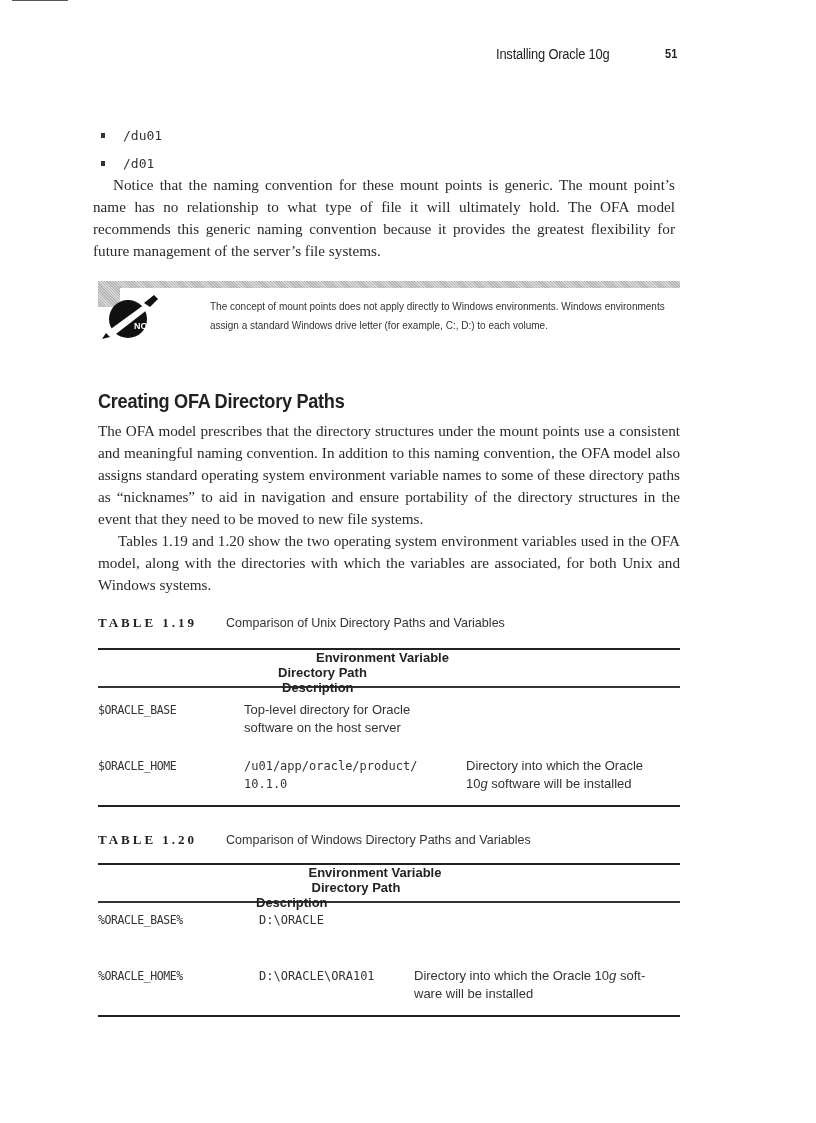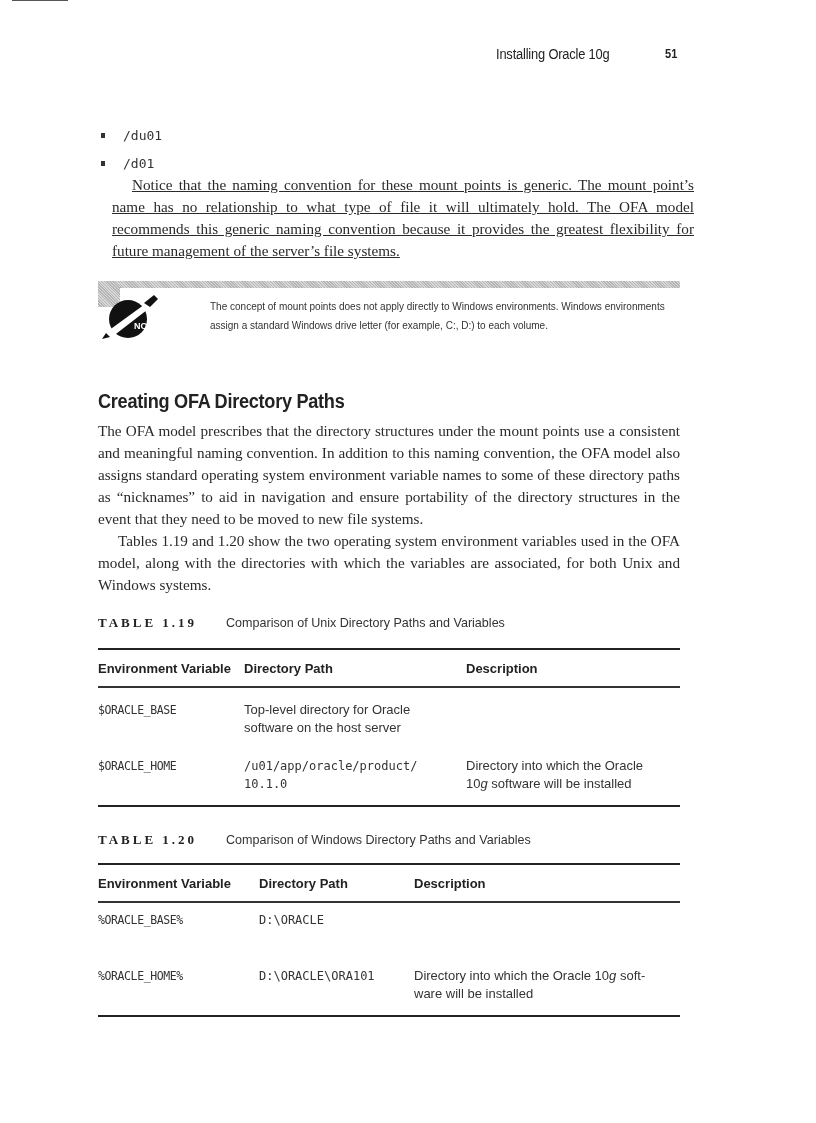--- a/index.html
+++ b/index.html
@@ -9,41 +9,41 @@
   .running-head { position: absolute; top: 46px; left: 496px; font-family: "Liberation Sans", sans-serif; font-size: 14px; color: #222; letter-spacing: -0.2px; transform: scaleX(0.92); transform-origin: left; }
   .page-num { position: absolute; top: 46px; left: 665px; font-family: "Liberation Sans", sans-serif; font-weight: bold; font-size: 13px; color: #222; transform: scaleX(0.85); transform-origin: left; }
 
   .bullets { position: absolute; top: 121px; left: 98px; }
   .bullet-item { height: 28px; display: flex; align-items: center; }
   .bullet-mark { display: inline-block; width: 4px; height: 5px; background: #333; margin-left: 3px; margin-right: 18px; }
   .bullet-text { font-family: "DejaVu Sans Mono", monospace; font-size: 13px; color: #333; }
 
   .para { font-family: "Liberation Serif", serif; font-size: 15.2px; line-height: 22px; color: #2a2a2a; text-align: justify; margin: 0; }
   .para.indent { text-indent: 20px; }
-  .p1 { position: absolute; top: 174px; left: 112px; width: 582px; text-decoration: underline; }
+  .p1 { position: absolute; top: 174px; left: 93px; width: 582px; }
 
   .note { position: absolute; top: 281px; left: 98px; width: 582px; height: 70px; }
   .note-bar { position: absolute; top: 0; left: 0; width: 582px; height: 7px; background: repeating-linear-gradient(45deg, #b5b5b5 0 1px, #d8d8d8 1px 2px); }
   .note-bar-left { position: absolute; top: 0; left: 0; width: 22px; height: 26px; background: repeating-linear-gradient(45deg, #b5b5b5 0 1px, #d8d8d8 1px 2px); }
   .note-icon { position: absolute; top: 10px; left: 2px; width: 60px; height: 50px; }
   .note-text { position: absolute; top: 17px; left: 112px; width: 470px; font-family: "Liberation Sans", sans-serif; font-size: 10px; line-height: 18.5px; color: #333; }
 
   .section-heading { position: absolute; top: 390px; left: 98px; font-family: "Liberation Sans", sans-serif; font-weight: bold; font-size: 19.5px; color: #222; letter-spacing: -0.3px; transform: scaleX(0.93); transform-origin: left; }
   .p2 { position: absolute; top: 420px; left: 98px; width: 582px; }
 
   .table-caption { position: absolute; left: 98px; display: flex; align-items: baseline; }
   .table-label { font-family: Liberation Serif, serif; font-weight: bold; font-size: 13px; letter-spacing: 3px; color: #222; width: 128px; }
   .table-title { font-family: "Liberation Sans", sans-serif; font-size: 13.5px; color: #333; transform: scaleX(0.93); transform-origin: left; white-space: nowrap; }
   .cap1 { top: 615px; }
   .cap2 { top: 832px; }
 
   .tbl { position: absolute; left: 98px; width: 582px; }
   .rule-thick { height: 2px; background: #222; }
   .rule-thin { height: 1.5px; background: #333; }
-  .thead { display: flex; height: 36px; align-items: center; font-family: "Liberation Sans", sans-serif; font-weight: bold; font-size: 13px; color: #222; }
+  .thead { display: flex; height: 36px; align-items: center; font-family: "Liberation Sans", sans-serif; font-weight: bold; font-size: 13px; color: #222; flex-direction: column; }
   .thead span { transform: scaleX(0.92); transform-origin: left; white-space: nowrap; }
   .trow { display: flex; align-items: flex-start; }
   .cell-var { font-family: "DejaVu Sans Mono", monospace; font-size: 11.5px; color: #333; line-height: 18px; letter-spacing: -0.4px; }
   .cell-path { font-family: "DejaVu Sans Mono", monospace; font-size: 12px; color: #333; line-height: 18px; }
   .cell-desc { font-family: "Liberation Sans", sans-serif; font-size: 13px; color: #333; line-height: 18px; }
 
   .t1 { top: 648px; }
   .t1 .c1 { width: 146px; }
   .t1 .c2 { width: 222px; }
   .t1 .c3 { width: 214px; }

